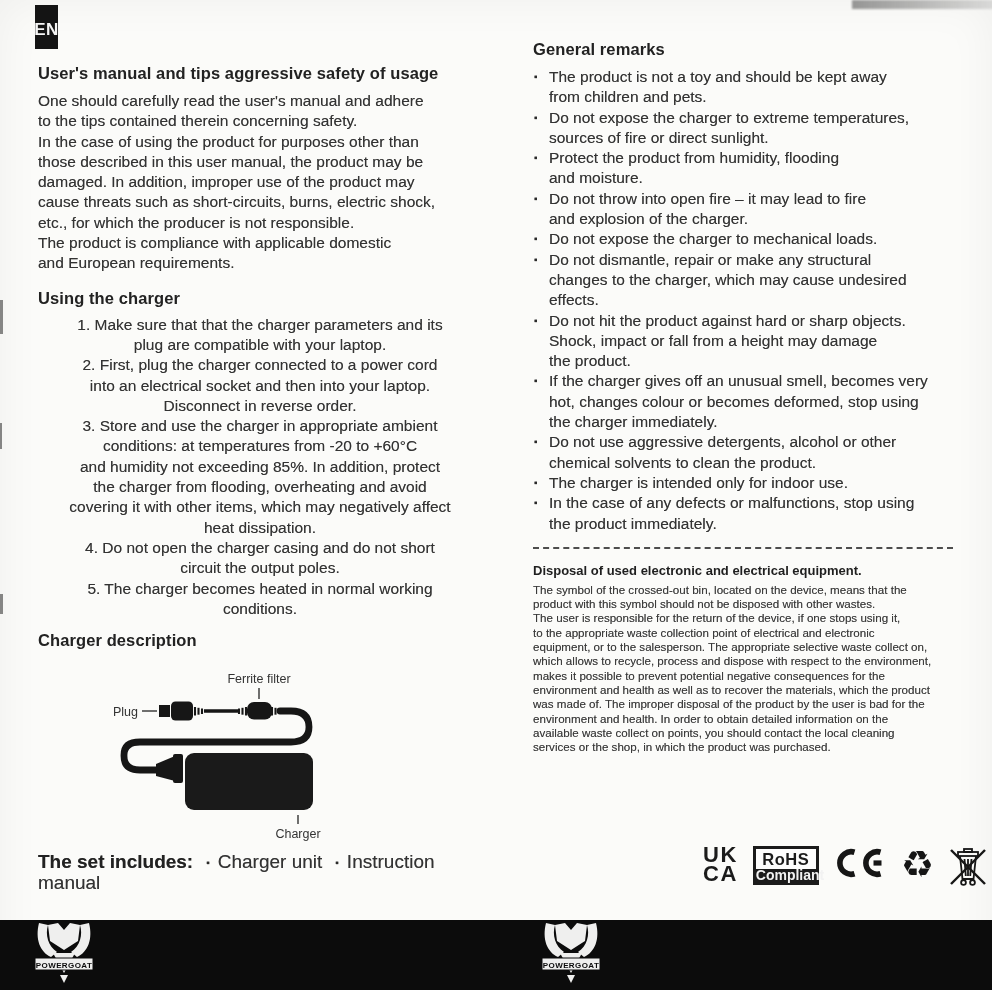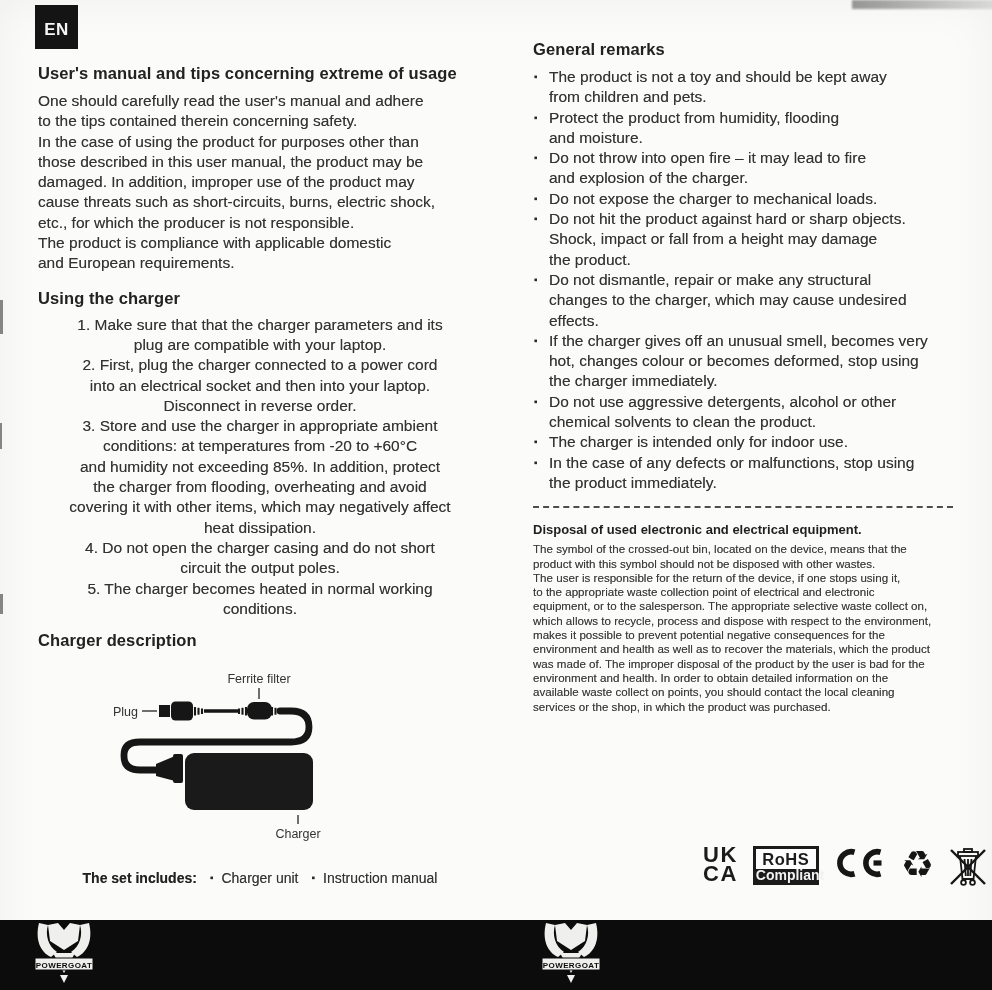--- a/index.html
+++ b/index.html
@@ -4,39 +4,39 @@
 <style>
   html,body { margin:0; padding:0; background:#e8e8e6; }
   .page {
     position:relative; width:992px; height:990px; overflow:hidden;
     background:#fbfbf9;
     box-shadow: inset 0 0 45px rgba(0,0,0,0.05);
     font-family:"Liberation Sans", sans-serif;
     color:#333;
   }
   .en-badge {
-    position:absolute; left:35px; top:5px; width:43px; height:44px;
+    position:absolute; left:35px; top:5px; width:23px; height:44px;
     background:#141414; color:#f5f5f5; font-weight:bold; font-size:17px;
     display:flex; align-items:flex-end; justify-content:center;
     padding-bottom:9px; box-sizing:border-box; letter-spacing:0.5px;
   }
   .col { position:absolute; }
   .col-left  { left:38px;  top:64px; width:444px; }
   .col-right { left:533px; top:40px; width:434px; }
   h1,h2 { font-size:16.5px; margin:0; color:#222; font-weight:bold; letter-spacing:0.1px; }
   .body-text { margin:0; font-size:15.5px; line-height:20.3px; white-space:pre-line;
                text-shadow:0 0 0.4px rgba(40,40,40,0.5); }
   .intro   { margin-top:8px; }
   .h-using { margin-top:15px; }
   .steps   { margin-top:7px;text-align:center; }
   .h-desc  { margin-top:12px; }
   .diagram { position:relative; margin-top:4px; height:198px; }
   .diagram svg { position:absolute; left:0; top:0; }
-  .set-includes { margin-top:16px; font-size:14px; line-height:20px;
-                  text-shadow:0 0 0.4px rgba(40,40,40,0.5);text-align:center; }
+  .set-includes { margin-top:0; font-size:19px; line-height:20px;
+                  text-shadow:0 0 0.4px rgba(40,40,40,0.5); }
   .set-includes b { color:#222; }
   .inc-item::before { content:"▪"; font-size:10px; vertical-align:2px; margin:0 8px 0 13px; color:#2a2a2a; }
 
   .gr-list { list-style:none; margin:8px 0 0 0; padding:0; font-size:15.5px; line-height:20.3px; }
   .gr-list li { position:relative; padding-left:16px; white-space:pre-line;
                 text-shadow:0 0 0.4px rgba(40,40,40,0.5); }
   .gr-list li::before { content:"▪"; position:absolute; left:1px; top:0;
                         font-size:10px; line-height:20.3px; color:#2a2a2a; }
   .separator { margin-top:13px; width:420px; border-top:2px dashed #4d4d4d; height:0; }
   .disposal-h { margin-top:14px; font-size:13px; font-weight:bold; color:#1f1f1f; }
@@ -69,21 +69,21 @@
 
 <div class="page">
 
   <div class="en-badge">EN</div>
   <div class="smudge"></div>
   <div class="edge-mark em1"></div>
   <div class="edge-mark em2"></div>
   <div class="edge-mark em3"></div>
 
   <div class="col col-left">
-    <h1>User's manual and tips concerning extreme of usage</h1>
+    <h1>User's manual and tips aggressive safety of usage</h1>
     <p class="body-text intro">One should carefully read the user's manual and adhere
 to the tips contained therein concerning safety.
 In the case of using the product for purposes other than
 those described in this user manual, the product may be
 damaged. In addition, improper use of the product may
 cause threats such as short-circuits, burns, electric shock,
 etc., for which the producer is not responsible.
 The product is compliance with applicable domestic
 and European requirements.</p>
     <h2 class="h-using">Using the charger</h2>
@@ -145,31 +145,33 @@
     <p class="set-includes">
       <b>The set includes:</b><span class="inc-item">Charger unit</span><span class="inc-item">Instruction manual</span>
     </p>
   </div>
 
   <div class="col col-right">
     <h2>General remarks</h2>
     <ul class="gr-list">
       <li>The product is not a toy and should be kept away
 from children and pets.</li>
+      <li>Do not expose the charger to extreme temperatures,
+sources of fire or direct sunlight.</li>
       <li>Protect the product from humidity, flooding
 and moisture.</li>
       <li>Do not throw into open fire – it may lead to fire
 and explosion of the charger.</li>
       <li>Do not expose the charger to mechanical loads.</li>
+      <li>Do not dismantle, repair or make any structural
+changes to the charger, which may cause undesired
+effects.</li>
       <li>Do not hit the product against hard or sharp objects.
 Shock, impact or fall from a height may damage
 the product.</li>
-      <li>Do not dismantle, repair or make any structural
-changes to the charger, which may cause undesired
-effects.</li>
       <li>If the charger gives off an unusual smell, becomes very
 hot, changes colour or becomes deformed, stop using
 the charger immediately.</li>
       <li>Do not use aggressive detergents, alcohol or other
 chemical solvents to clean the product.</li>
       <li>The charger is intended only for indoor use.</li>
       <li>In the case of any defects or malfunctions, stop using
 the product immediately.</li>
     </ul>
     <div class="separator"></div>

